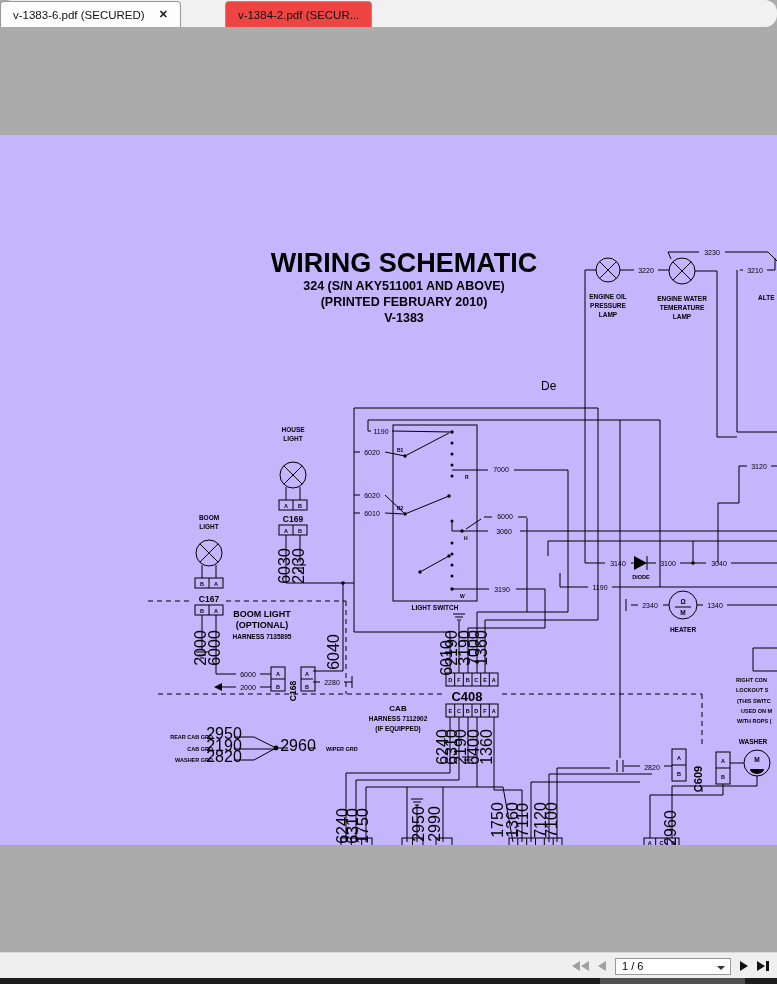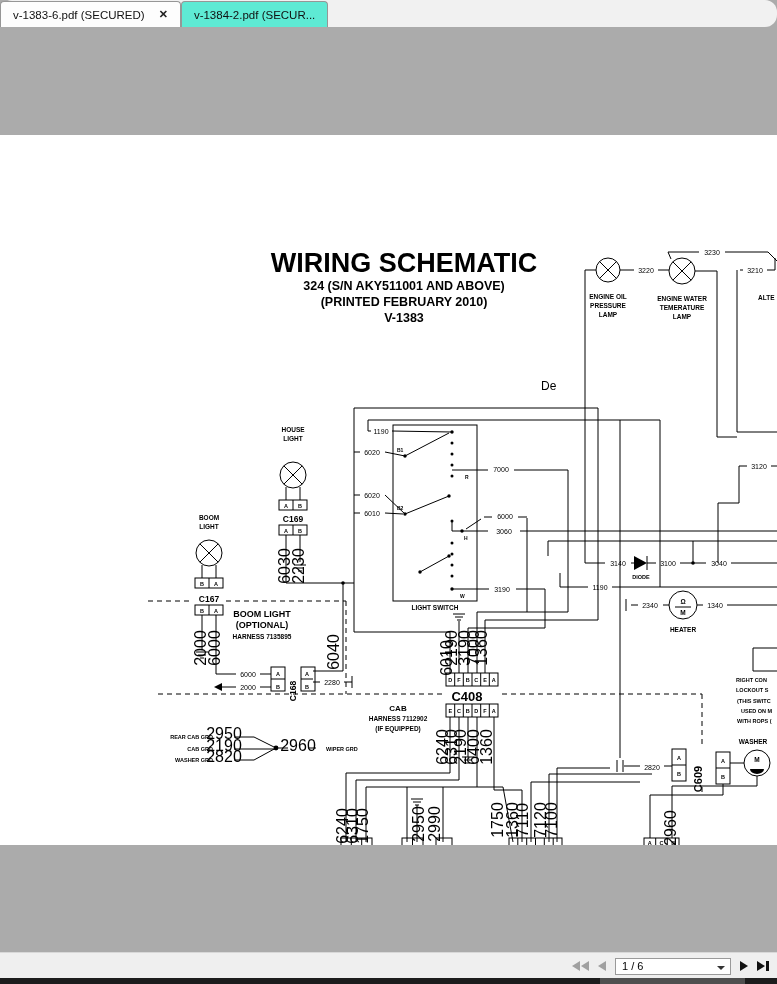--- a/index.html
+++ b/index.html
@@ -4,27 +4,27 @@
 <style>
   html,body{margin:0;padding:0;background:#555;}
   .screen{position:relative;width:777px;height:984px;background:#ababab;overflow:hidden;
           font-family:"Liberation Sans",sans-serif;}
   
   .tabbar{position:absolute;left:0;top:0;width:777px;height:27px;background:#f1f1f1;display:flex;border-radius:12px;}
   .tab{height:26px;margin-top:1px;border:1px solid #969696;border-bottom:none;
        border-radius:4px 4px 0 0;display:flex;align-items:center;padding:0 12px;
        font-size:11.5px;color:#111;gap:14px;box-sizing:border-box;}
   .tab.active{background:#fdfdfd;z-index:2;}
-  .tab.inactive{background:#5eead4;}
+  .tab.inactive{background:#ef4444;margin-left:44px;}
   .tab .close{font-size:11px;font-weight:bold;color:#222;cursor:default;line-height:1;}
   
   .band-top{position:absolute;left:0;top:27px;width:777px;height:108px;background:#ababab;}
   .band-bottom{position:absolute;left:0;top:845px;width:777px;height:107px;background:#ababab;}
   
-  .page{position:absolute;left:0;top:135px;width:777px;height:710px;background:#ffffff;}
+  .page{position:absolute;left:0;top:135px;width:777px;height:710px;background:#c4b5fd;}
   svg .ln{stroke:#000;stroke-width:1;fill:none;}
   svg .dash{stroke:#000;stroke-width:1;fill:none;stroke-dasharray:5,4;}
   svg text{fill:#000;stroke:none;font-family:"Liberation Sans",sans-serif;}
   .mid{text-anchor:middle;} .end{text-anchor:end;}
   .t1{font-size:27px;font-weight:bold;} .t2{font-size:12.5px;font-weight:bold;}
   .num{font-size:7px;} .dev{font-size:6.5px;font-weight:bold;}
   .dev2{font-size:5.5px;font-weight:bold;} .pin{font-size:5.5px;font-weight:bold;}
   .term{font-size:5px;font-weight:bold;} .cn{font-size:8.5px;font-weight:bold;}
   .cnbig{font-size:13px;font-weight:bold;} .stray{font-size:12px;}
   

